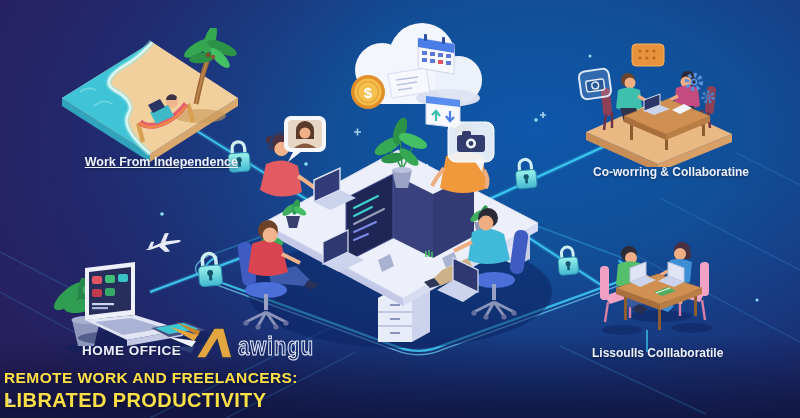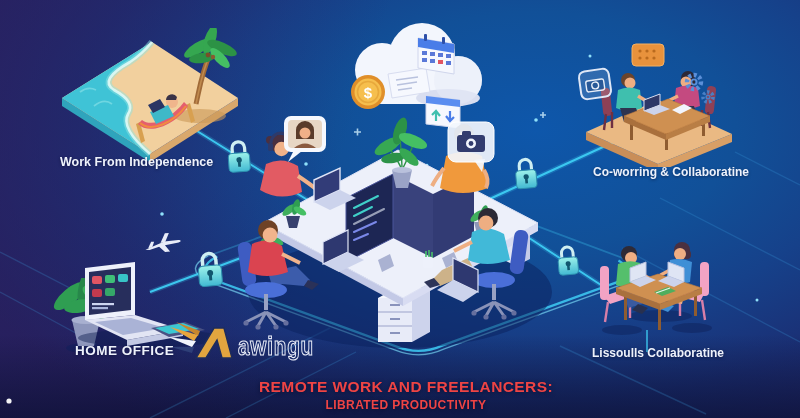--- a/index.html
+++ b/index.html
@@ -6,25 +6,25 @@
   .stage{position:relative;width:800px;height:418px;overflow:hidden;
          font-family:"Liberation Sans",sans-serif;}
   .bg{position:absolute;inset:0;
       background:
         linear-gradient(0deg, rgba(8,13,44,.62) 0%, rgba(8,13,44,0) 20%),
         linear-gradient(108deg, rgba(43,33,98,.62) 0%, rgba(43,33,98,0) 42%),
         radial-gradient(78% 88% at 67% 31%, #0e57ab 0%, #115098 32%, #16418a 52%, #1b2e73 74%, #241f5c 100%);}
   .abs{position:absolute;}
   .label{position:absolute;color:#eef2fb;font-weight:700;line-height:1.22;
          text-shadow:0 1px 3px rgba(5,10,40,.5);}
-  .label.center{text-align:left;}
-  .title{position:absolute;left:12px;right:0;bottom:6px;text-align:center;color:#ef4444;
+  .label.center{text-align:right;text-decoration:underline;}
+  .title{position:absolute;left:4px;right:0;bottom:6px;text-align:left;color:#fde047;
          font-weight:700;letter-spacing:.4px;text-shadow:0 1px 4px rgba(4,8,32,.6);}
   .title .l1{font-size:15.5px;}
-  .title .l2{font-size:12px;margin-top:2px;}
+  .title .l2{font-size:20px;margin-top:2px;}
 </style>
 </head>
 <body>
 
 <div class="stage">
   <div class="bg"></div>
 
   <svg class="abs" style="left:0;top:0" width="800" height="418">
     <g stroke="#3fa8e8" stroke-width="1.4" opacity=".22">
       <path d="M660,198 L800,270"></path>
@@ -424,21 +424,21 @@
       </g>
       <polygon points="62,92 118,82 118,88 62,98" fill="#c3c9e4"></polygon>
       <polygon points="20,72 70,67 118,82 62,92" fill="#e2e5f4"></polygon>
       <polygon points="30,74 66,70 100,80 58,87" fill="#aab3d6"></polygon>
     </g>
     <g>
       <polygon points="86,80 120,74 140,82 104,89" fill="#4a5284"></polygon>
       <polygon points="90,80 118,75 134,81 104,86" fill="#3cc8d2"></polygon>
     </g>
   </svg>
-  <div class="label" style="left:75px;top:343px;width:120px;font-size:13.5px;letter-spacing:.5px">HOME OFFICE</div>
+  <div class="label" style="left:82px;top:343px;width:120px;font-size:13.5px;letter-spacing:.5px">HOME OFFICE</div>
 
   <svg class="abs" style="left:168px;top:322px" width="150" height="44" viewBox="0 0 150 44">
     <g>
       <polygon points="32,9 8,0 30,14" fill="#c8872e"></polygon>
       <polygon points="30,13 2,5 26,19" fill="#e8a63d"></polygon>
       <polygon points="28,19 0,15 24,25" fill="#f2f5fd"></polygon>
       <polygon points="26,25 3,25 24,31" fill="#2e3f78"></polygon>
       <path d="M28,36 L46,6 L56,6 L64,36 L54,36 L49,18 L38,36 Z" fill="#e2a53f" stroke="#1e2c5c" stroke-width="1.5"></path>
     </g>
     <text x="70" y="33" font-size="25" font-weight="700" letter-spacing="1" fill="none" stroke="#e8ecf8" stroke-width="1.1" textLength="76" lengthAdjust="spacingAndGlyphs">awingu</text>
@@ -479,19 +479,19 @@
       <polygon points="88,68 130,52 130,58 88,74" fill="#b97e45"></polygon>
       <polygon points="44,52 86,38 130,52 88,68" fill="#cf9051" stroke="#b5763c" stroke-width=".6"></polygon>
       <polygon points="58,32 74,26 74,40 58,46" fill="#dfe5f4" stroke="#b9c2e0"></polygon>
       <polygon points="58,46 74,40 84,44 68,51" fill="#ccd3ec"></polygon>
       <polygon points="96,26 112,32 112,46 96,40" fill="#dfe5f4" stroke="#b9c2e0"></polygon>
       <polygon points="112,46 96,40 86,45 102,51" fill="#ccd3ec"></polygon>
       <polygon points="82,56 96,51 104,55 90,60" fill="#4fae5e"></polygon>
       <path d="M84,57 l14,-5" stroke="#e8f4ec" stroke-width="1.2"></path>
     </g>
   </svg>
-  <div class="label" style="left:592px;top:346px;width:170px;font-size:12px">Lissoulls Collaboratine</div>
+  <div class="label" style="left:592px;top:346px;width:170px;font-size:12px">Lissoulls Colllaboratile</div>
 
   <div class="title">
     <div class="l1">REMOTE WORK AND FREELANCERS:</div>
     <div class="l2">LIBRATED PRODUCTIVITY</div>
   </div>
 </div>
 
 </body></html>

